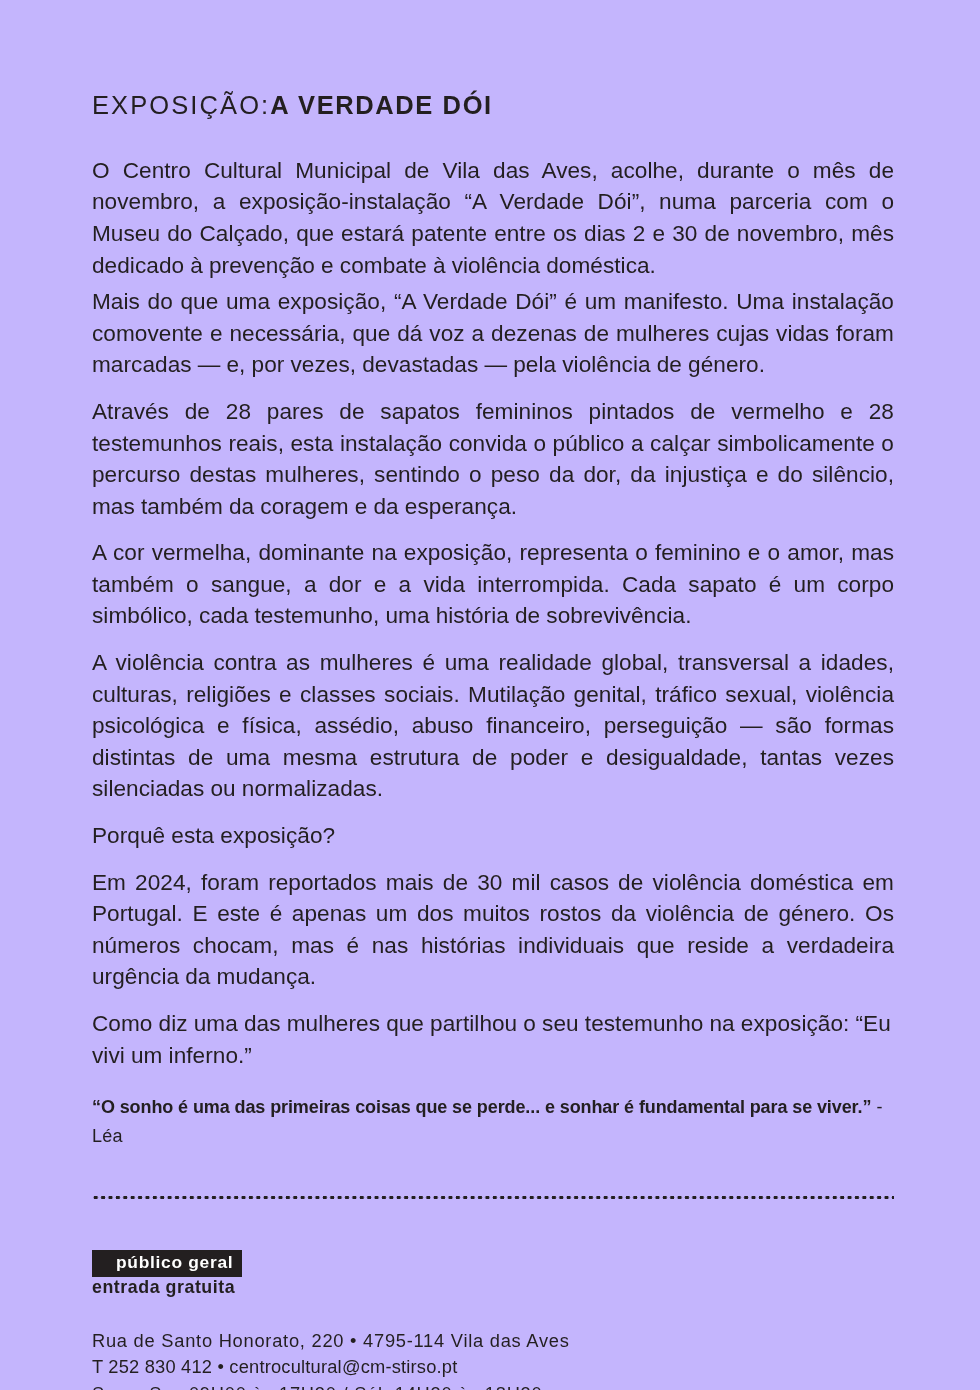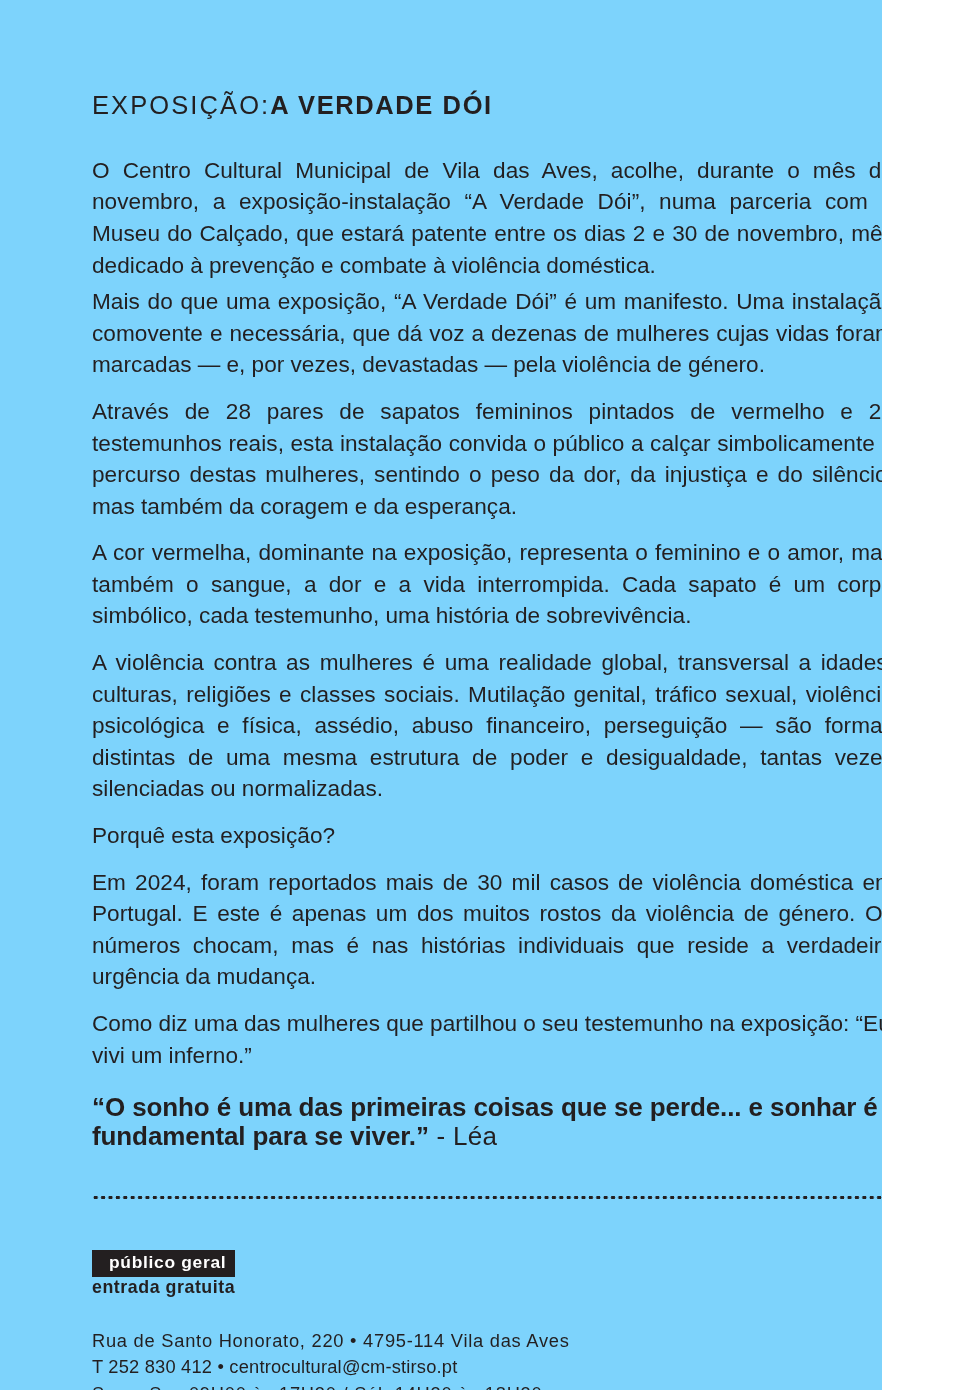--- a/index.html
+++ b/index.html
@@ -11,23 +11,23 @@
   }
 
   body {
     font-family: "Liberation Sans", sans-serif;
     color: #231f20;
     -webkit-font-smoothing: antialiased;
   }
 
   .page {
     position: relative;
-    width: 882px;
+    width: 980px;
     height: 1390px;
-    background: #7dd3fc;
+    background: #c4b5fd;
     padding: 0;
     overflow: hidden;
   }
 
   .content {
     position: absolute;
     left: 92px;
     top: 0;
     width: 802px;
   }
@@ -62,21 +62,21 @@
     word-spacing: -0.2px;
   }
   .para.first { margin-top: 36px; }
   .para + .para { margin-top: 15px; }
   .para.tight { margin-top: 5px; }
   .para.nojust { text-align: left; }
 
   
   .pullquote {
     margin-top: 22px;
-    font-size: 26px;
+    font-size: 18px;
     line-height: 29px;
     font-weight: 800;
     letter-spacing: -0.1px;
     color: #231f20;
     text-align: left;
   }
   .pullquote .attrib {
     font-weight: 400;
     letter-spacing: 0.3px;
   }
@@ -96,21 +96,21 @@
   .audience {
     margin-top: 50px;
   }
   .badge {
     display: inline-block;
     background: #231f20;
     color: #ffffff;
     font-size: 17.4px;
     font-weight: 800;
     letter-spacing: 0.7px;
-    padding: 4px 9px 5px 17px;
+    padding: 4px 9px 5px 24px;
     line-height: 1;
   }
   .audience-sub {
     font-size: 17.8px;
     font-weight: 800;
     letter-spacing: 0.55px;
     color: #231f20;
   }
 
   

